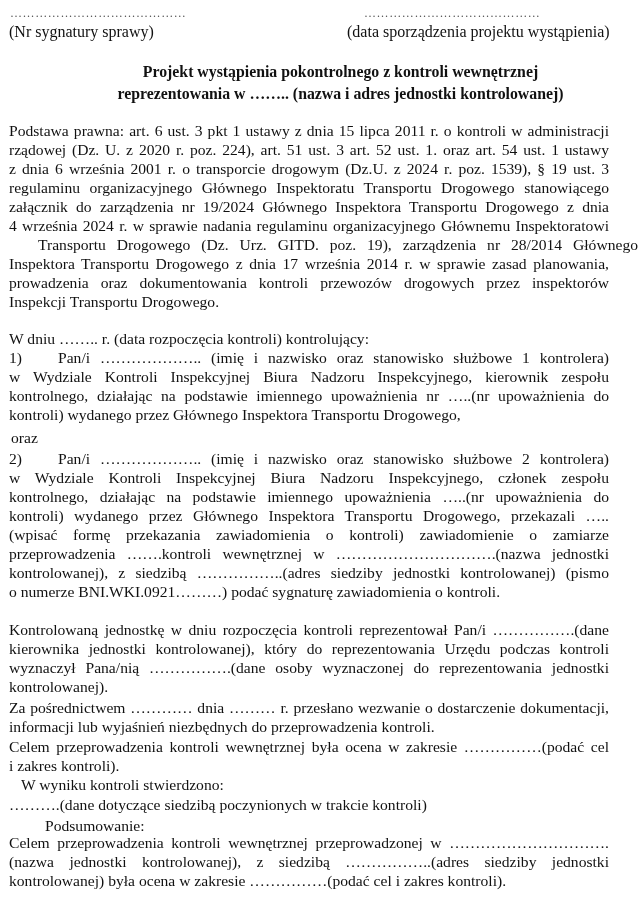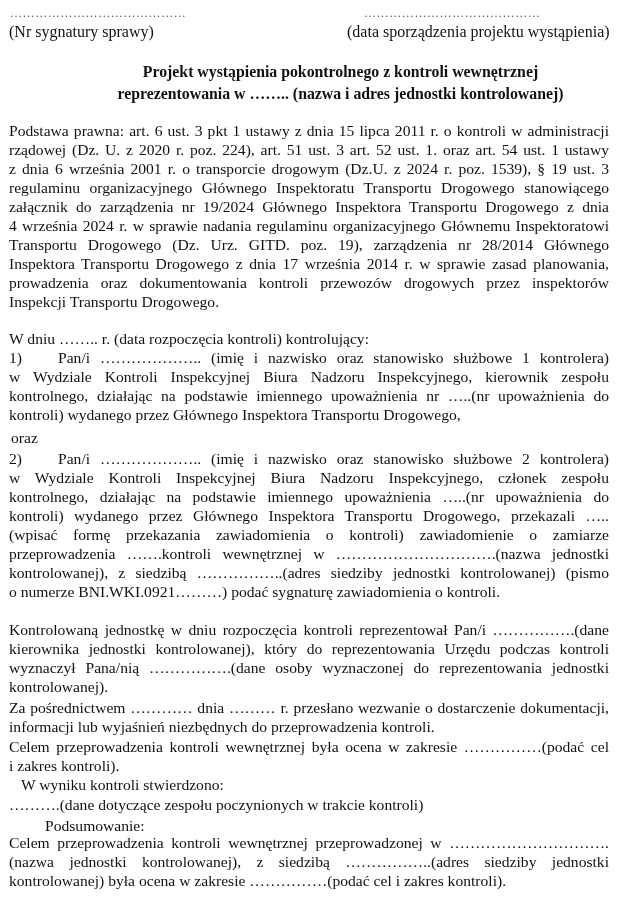--- a/index.html
+++ b/index.html
@@ -40,21 +40,21 @@
   <div class="title" style="top:84px;">reprezentowania w …….. (nazwa i adres jednostki kontrolowanej)</div>
 </div>
 
 <div>
   <div class="ln just" style="top:121px;">Podstawa prawna: art. 6 ust. 3 pkt 1 ustawy z dnia 15 lipca 2011 r. o kontroli w administracji</div>
   <div class="ln just" style="top:140px;">rządowej (Dz. U. z 2020 r. poz. 224), art. 51 ust. 3 art. 52 ust. 1. oraz art. 54 ust. 1 ustawy</div>
   <div class="ln just" style="top:159px;">z dnia 6 września 2001 r. o transporcie drogowym (Dz.U. z 2024 r. poz. 1539), § 19 ust. 3</div>
   <div class="ln just" style="top:178px;">regulaminu organizacyjnego Głównego Inspektoratu Transportu Drogowego stanowiącego</div>
   <div class="ln just" style="top:197px;">załącznik do zarządzenia nr 19/2024 Głównego Inspektora Transportu Drogowego z dnia</div>
   <div class="ln just" style="top:216px;">4 września 2024 r. w sprawie nadania regulaminu organizacyjnego Głównemu Inspektoratowi</div>
-  <div class="ln just" style="top:235px;">Transportu Drogowego (Dz. Urz. GITD. poz. 19), zarządzenia nr 28/2014 Głównego</div>
+  <div class="ln just" style="top:235px;margin-left:29px;">Transportu Drogowego (Dz. Urz. GITD. poz. 19), zarządzenia nr 28/2014 Głównego</div>
   <div class="ln just" style="top:254px;">Inspektora Transportu Drogowego z dnia 17 września 2014 r. w sprawie zasad planowania,</div>
   <div class="ln just" style="top:273px;">prowadzenia oraz dokumentowania kontroli przewozów drogowych przez inspektorów</div>
   <div class="ln" style="top:292px;">Inspekcji Transportu Drogowego.</div>
 </div>
 
 <div class="ln" style="top:329px;">W dniu …….. r. (data rozpoczęcia kontroli) kontrolujący:</div>
 
 <div>
   <div class="ln" style="top:348px;">
     <span class="num" style="left:0;">1)</span>
@@ -92,20 +92,20 @@
   <div class="ln just" style="top:698px;">Za pośrednictwem ………… dnia ……… r. przesłano wezwanie o dostarczenie dokumentacji,</div>
   <div class="ln" style="top:717px;">informacji lub wyjaśnień niezbędnych do przeprowadzenia kontroli.</div>
 </div>
 
 <div>
   <div class="ln just" style="top:737px;">Celem przeprowadzenia kontroli wewnętrznej była ocena w zakresie ……………(podać cel</div>
   <div class="ln" style="top:756px;">i zakres kontroli).</div>
 </div>
 
 <div class="ln" style="top:775px;margin-left:12px;">W wyniku kontroli stwierdzono:</div>
-<div class="ln" style="top:795px;">……….(dane dotyczące zespołu poczynionych w trakcie kontroli)</div>
+<div class="ln" style="top:795px;">……….(dane dotyczące siedzibą poczynionych w trakcie kontroli)</div>
 
 <div class="ln" style="top:816px;margin-left:36px;">Podsumowanie:</div>
 <div>
   <div class="ln just" style="top:833px;">Celem przeprowadzenia kontroli wewnętrznej przeprowadzonej w ………………………….</div>
   <div class="ln just" style="top:852px;">(nazwa jednostki kontrolowanej), z siedzibą ……………..(adres siedziby jednostki</div>
   <div class="ln" style="top:871px;">kontrolowanej) była ocena w zakresie ……………(podać cel i zakres kontroli).</div>
 </div>
 
 </body></html>

